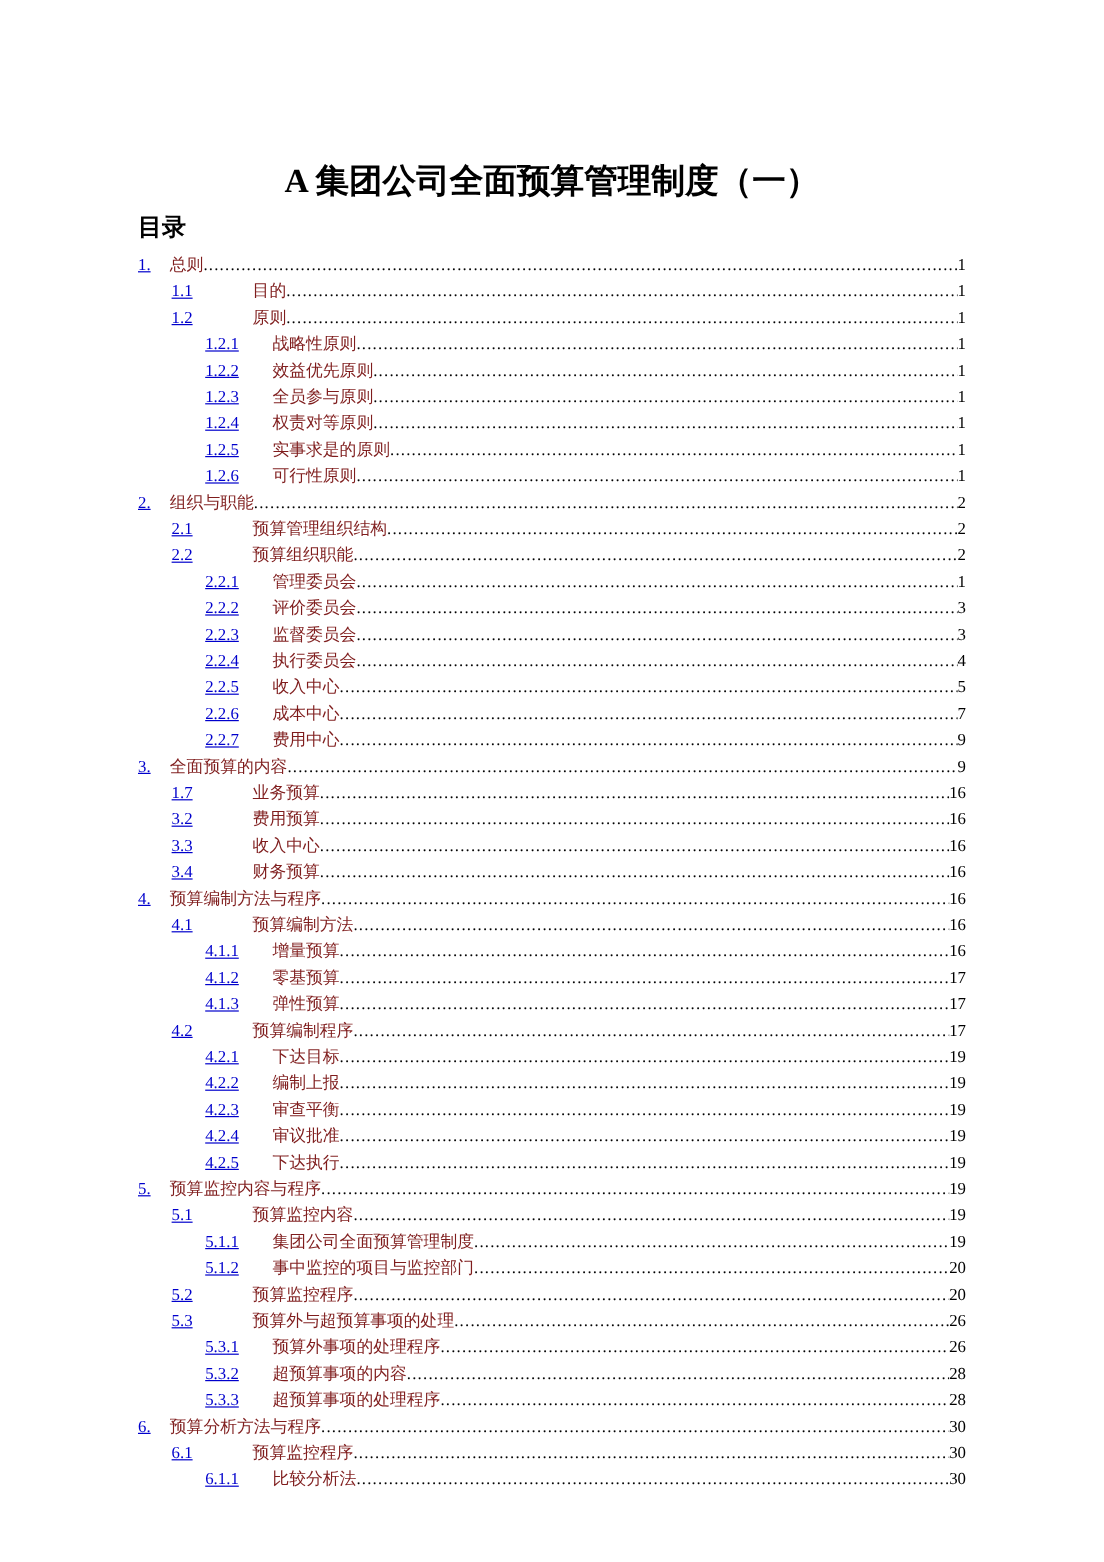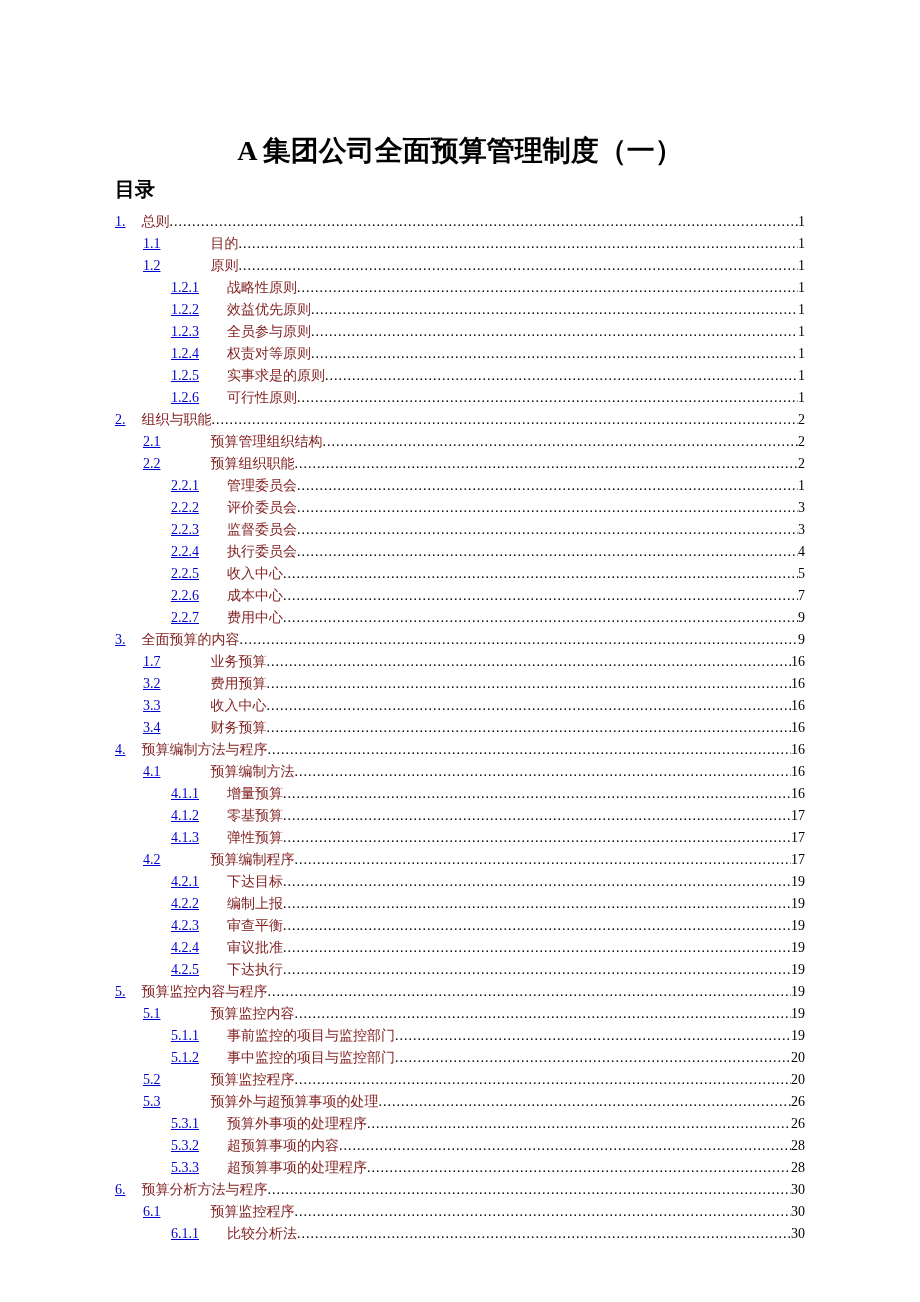--- a/index.html
+++ b/index.html
@@ -327,21 +327,21 @@
     <div class="toc-row indent-1">
       <a class="toc-num">5.1</a>
       <span class="toc-gap" style="width: 50px;"></span>
       <a class="toc-label">预算监控内容</a>
       <span class="toc-dots">...........................................................................................................................................................................................</span>
       <span class="toc-page">19</span>
     </div>
     <div class="toc-row indent-2">
       <a class="toc-num">5.1.1</a>
       <span class="toc-gap" style="width: 28px;"></span>
-      <a class="toc-label">事前监控的项目与监控部门</a>
+      <a class="toc-label">集团公司全面预算管理制度</a>
       <span class="toc-dots">...........................................................................................................................................................................................</span>
       <span class="toc-page">19</span>
     </div>
     <div class="toc-row indent-2">
       <a class="toc-num">5.1.2</a>
       <span class="toc-gap" style="width: 28px;"></span>
       <a class="toc-label">事中监控的项目与监控部门</a>
       <span class="toc-dots">...........................................................................................................................................................................................</span>
       <span class="toc-page">20</span>
     </div>

